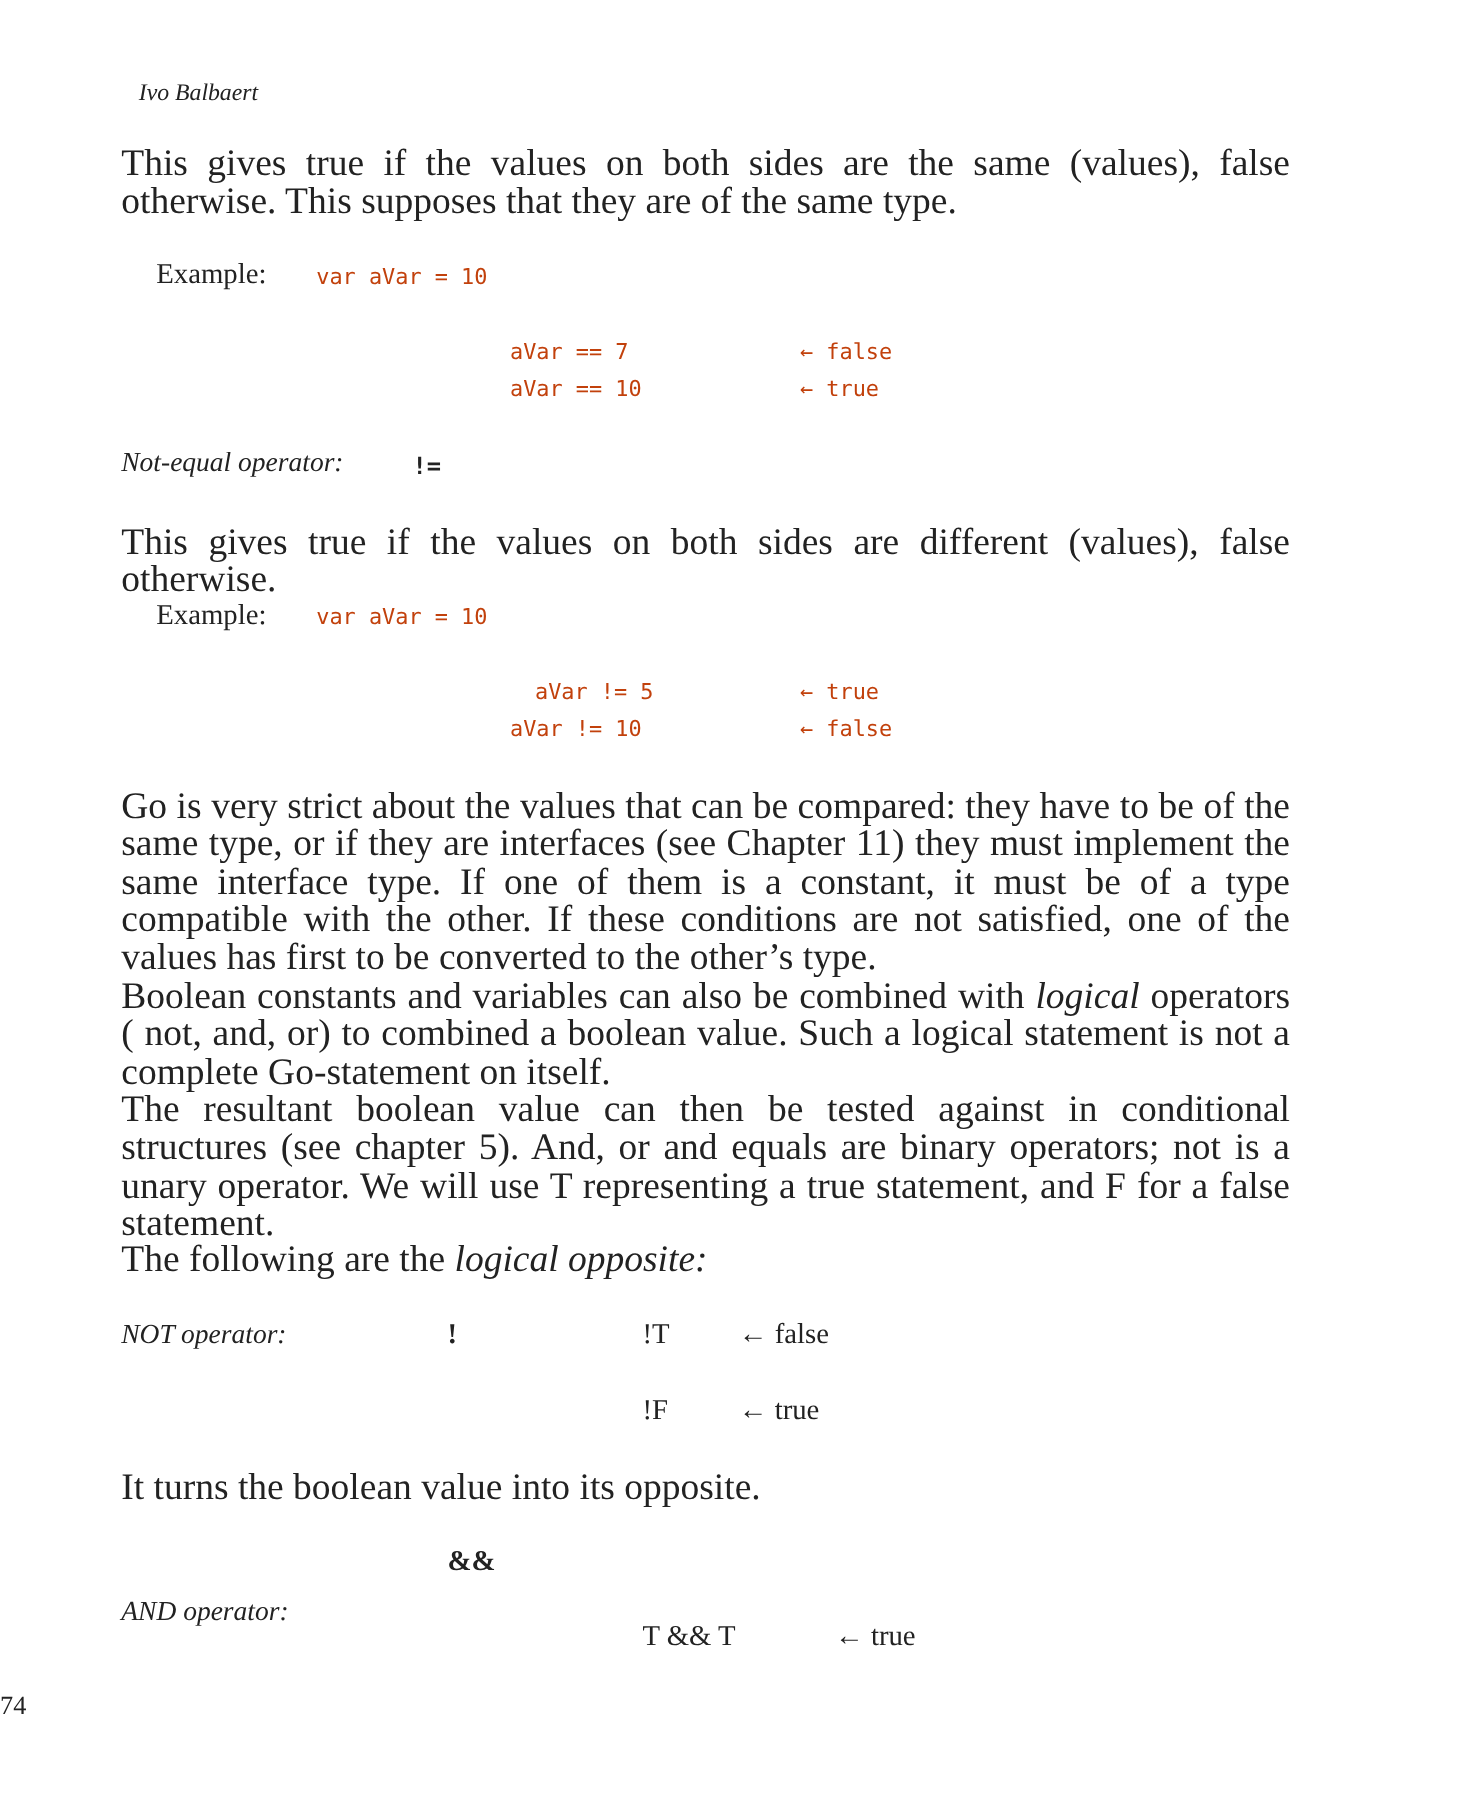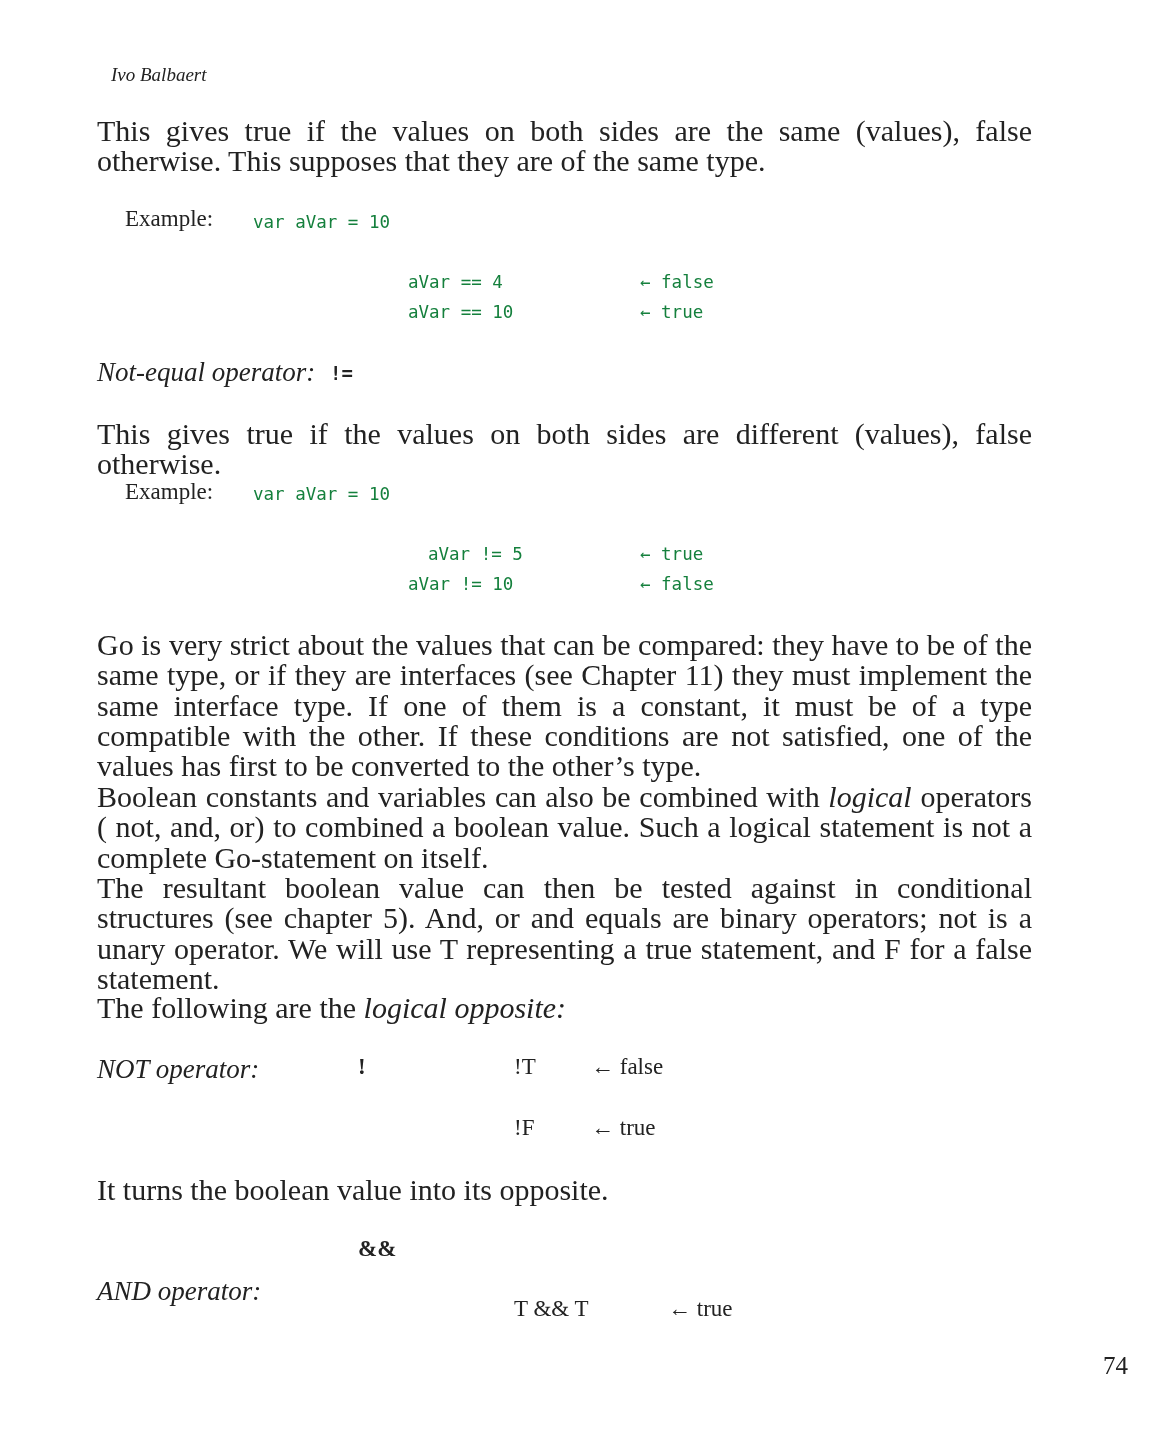--- a/index.html
+++ b/index.html
@@ -4,36 +4,36 @@
 <style>
   html, body { margin: 0; padding: 0; background: #ffffff; }
   body { width: 1168px; height: 1440px; position: relative; overflow: hidden;
          font-family: "Liberation Serif", "DejaVu Serif", serif; color: #222; }
   .abs { position: absolute; white-space: nowrap; }
   .header { left: 97px; top: 64px; font-size: 19px; font-style: italic; margin-left: 14px; }
   .para { position: absolute; left: 97px; width: 935px; font-size: 30px; line-height: 30.3px;
           text-align: justify; text-align-last: left; }
   .para i { font-style: italic; }
   .serif { font-size: 23px; margin-left: 28px; }
-  .label-i { font-style: italic; font-size: 27px; }
-  .mono { font-family: "DejaVu Sans Mono", "Liberation Mono", monospace; font-size: 17.5px; color: #15803d; }
+  .label-i { font-style: italic; font-size: 22px; }
+  .mono { font-family: "DejaVu Sans Mono", "Liberation Mono", monospace; font-size: 17.5px; color: #c2410c; }
   .bold-op { font-weight: bold; }
   .op-mono { font-family: "DejaVu Sans Mono", monospace; font-weight: bold; font-size: 19px; }
-  .pagenum { left: 0; width: 1128px; text-align: right; top: 1352px; font-size: 25px; }
+  .pagenum { left: 0; width: 1128px; text-align: left; top: 1352px; font-size: 21px; }
 </style>
 </head>
 <body>
 
 <div class="abs header">Ivo Balbaert</div>
 
 <div class="para" style="top:116px">This gives true if the values on both sides are the same (values), false otherwise. This supposes that they are of the same type.</div>
 
 <div class="abs serif" style="left:97px; top:206px;">Example:</div>
 <div class="abs mono" style="left:253px; top:212px;">var aVar = 10</div>
-<div class="abs mono" style="left:408px; top:272px;">aVar == 4</div>
+<div class="abs mono" style="left:408px; top:272px;">aVar == 7</div>
 <div class="abs mono" style="left:640px; top:272px;">← false</div>
 <div class="abs mono" style="left:408px; top:302px;">aVar == 10</div>
 <div class="abs mono" style="left:640px; top:302px;">← true</div>
 
 <div class="abs label-i" style="left:97px; top:357px;">Not-equal operator:</div>
 <div class="abs op-mono" style="left:330px; top:362px;">!=</div>
 
 <div class="para" style="top:419px">This gives true if the values on both sides are different (values), false otherwise.</div>
 
 <div class="abs serif" style="left:97px; top:479px;">Example:</div>

